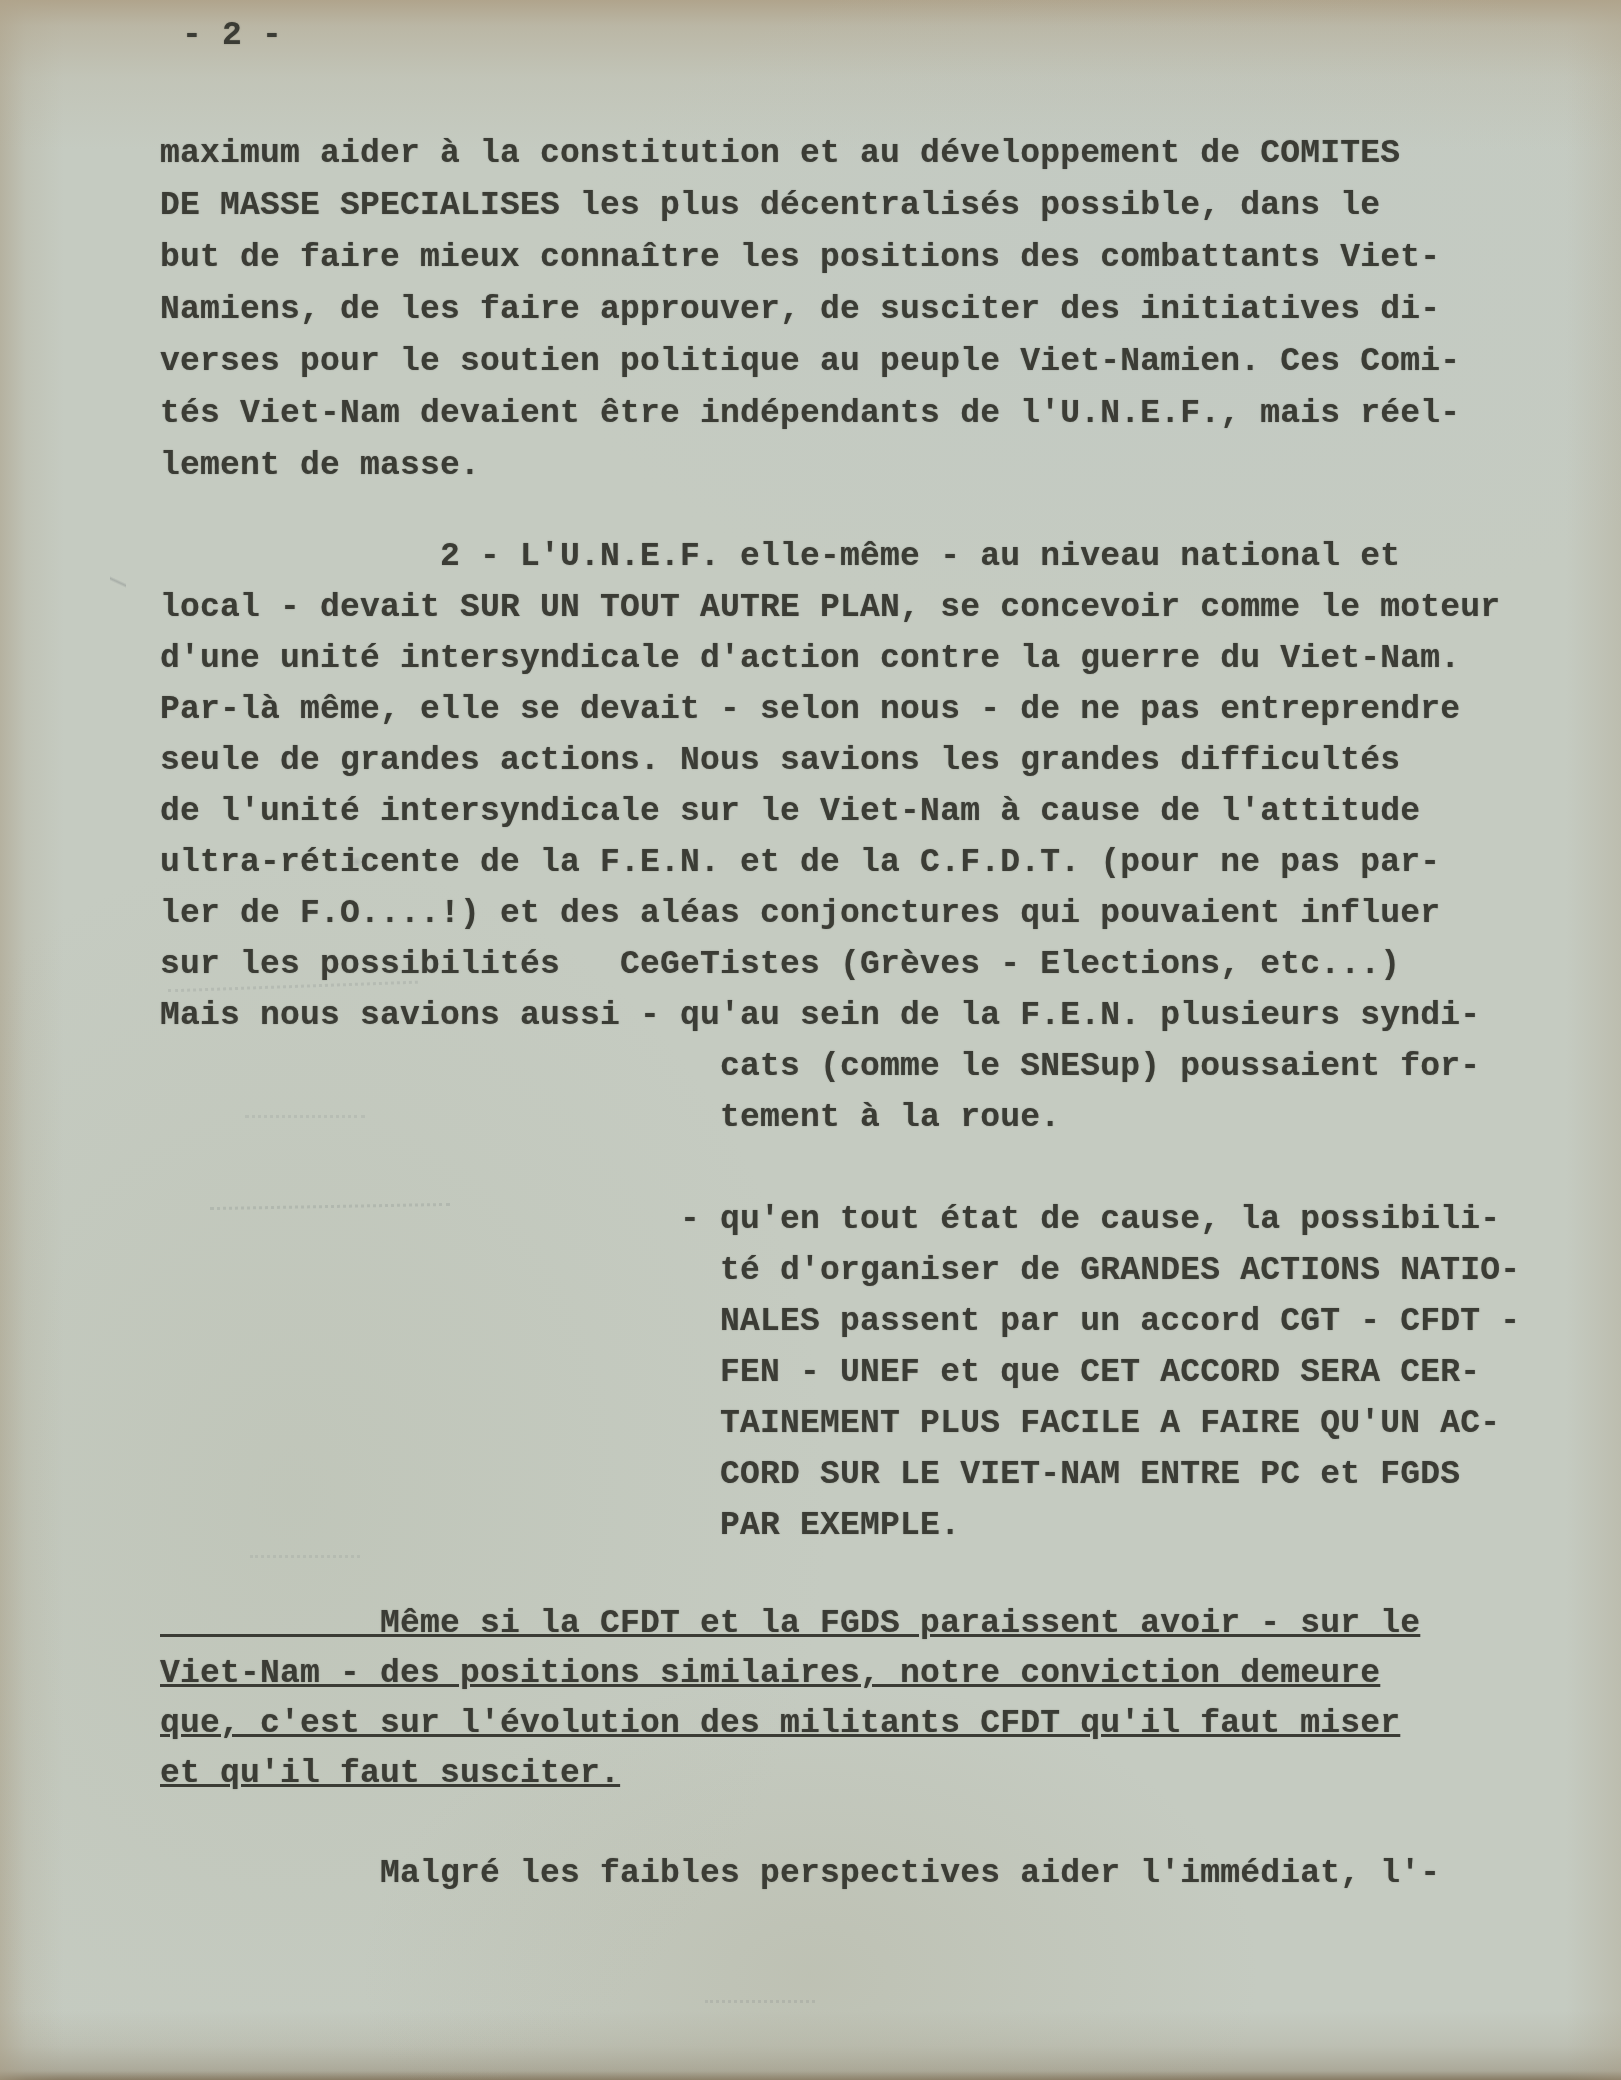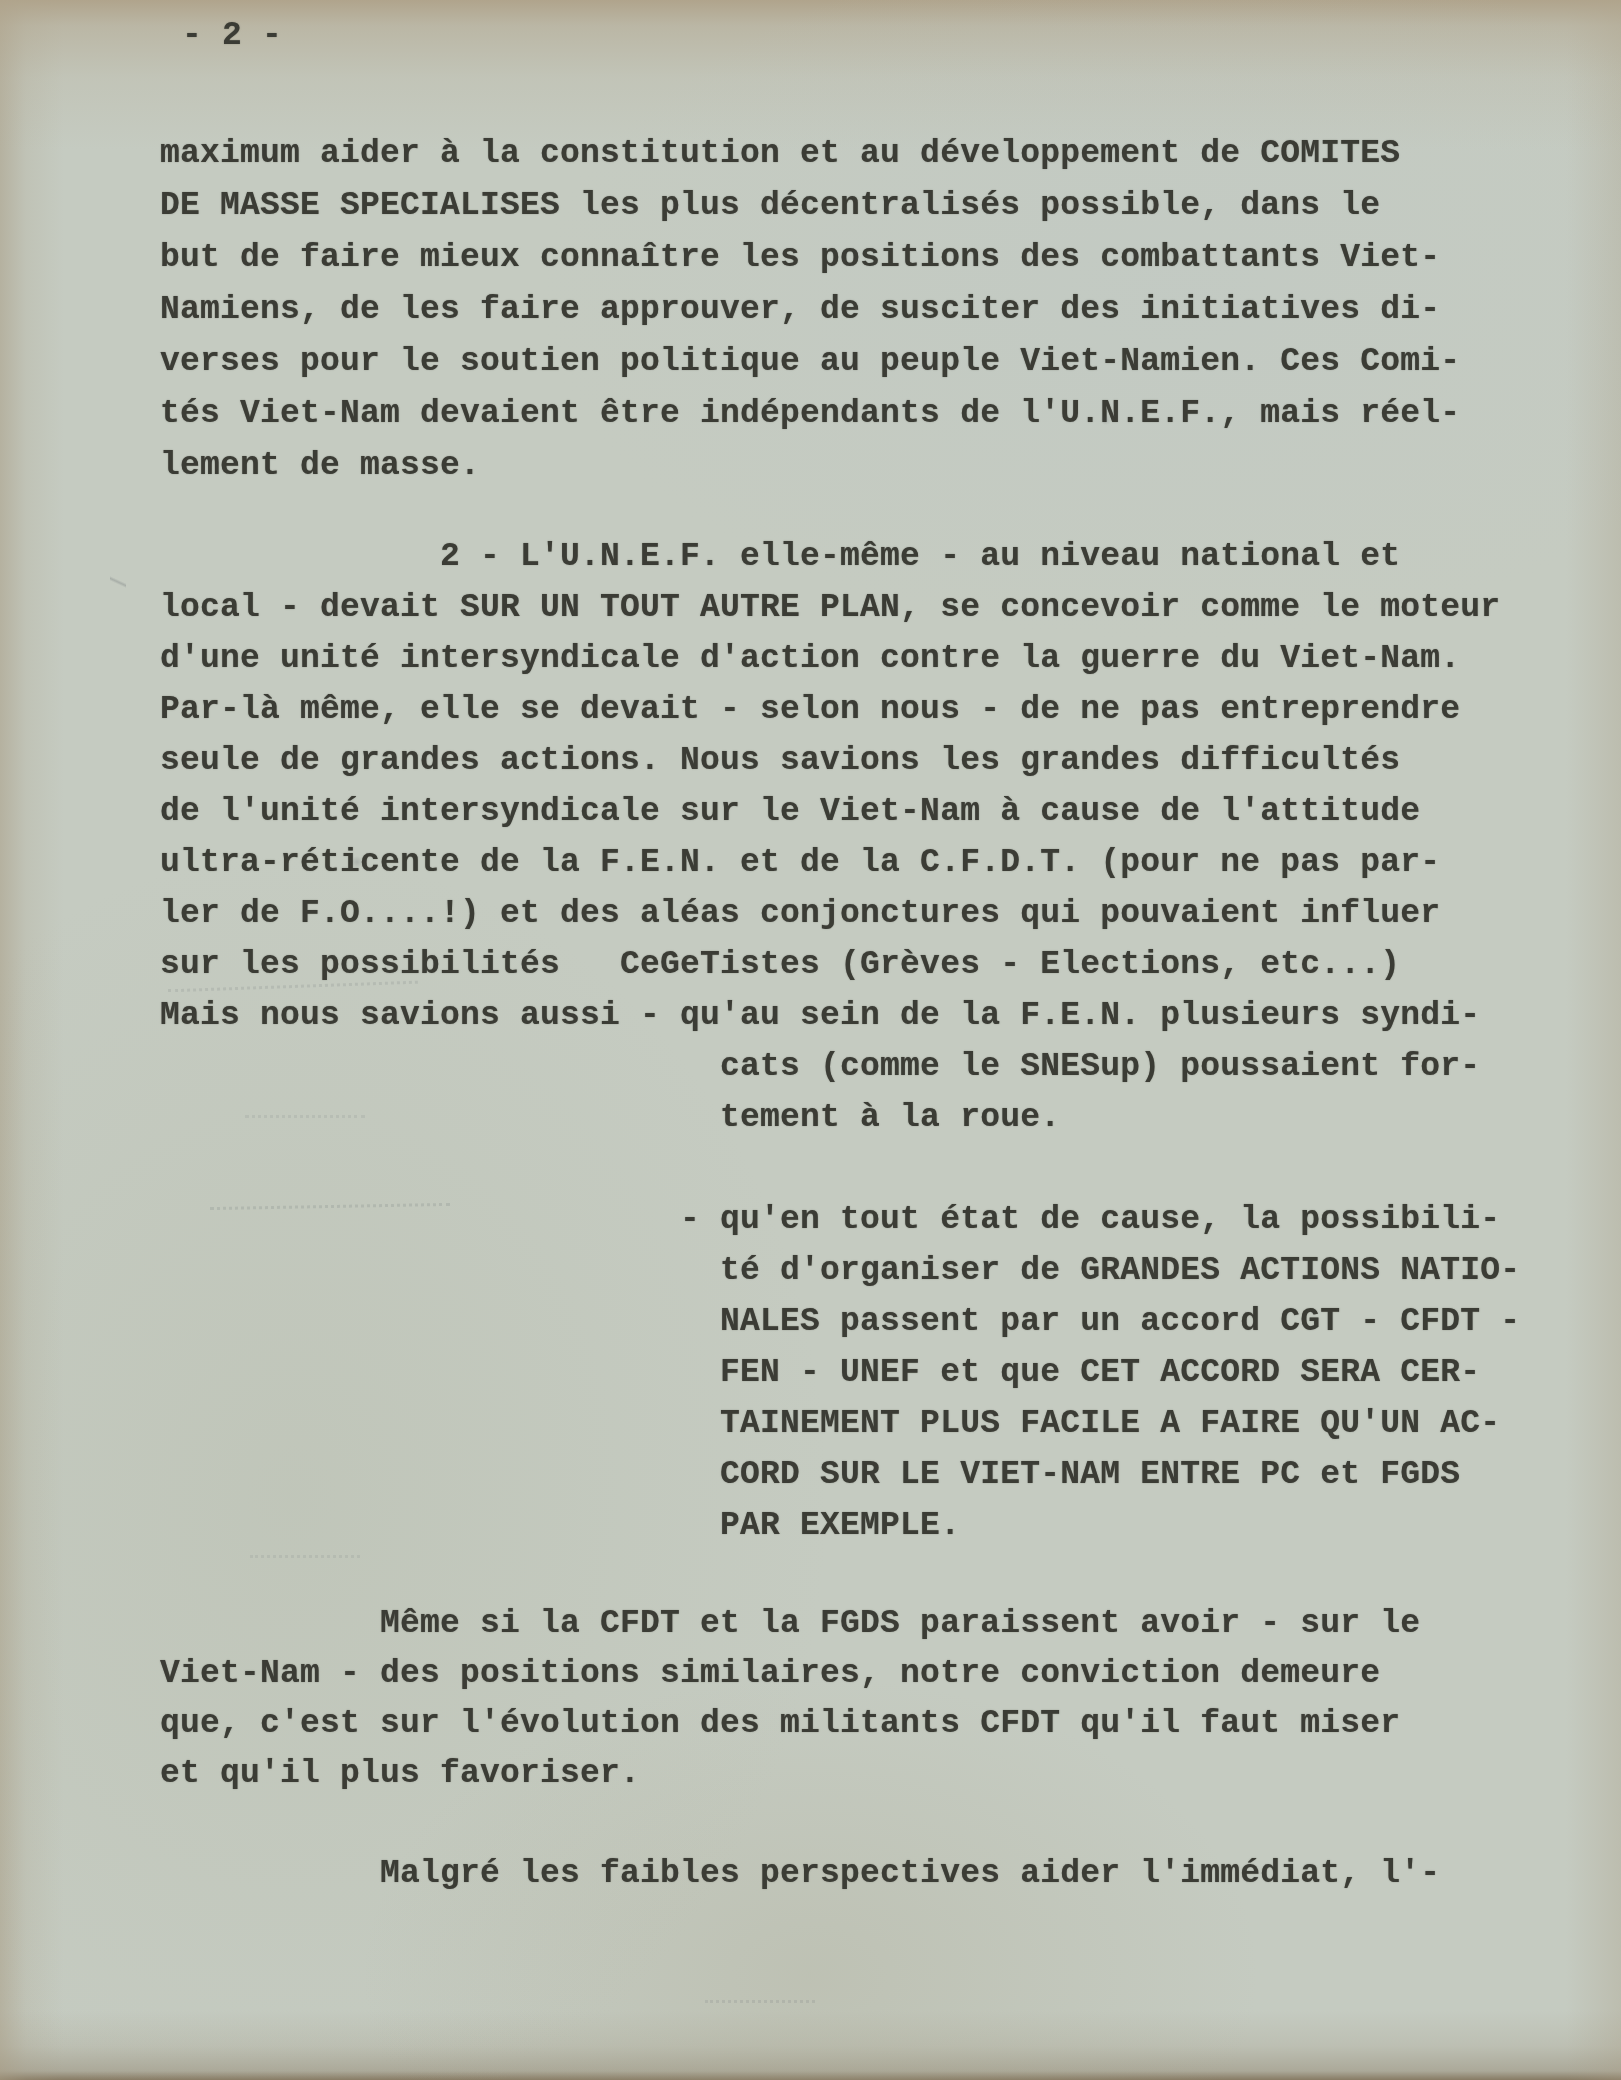--- a/index.html
+++ b/index.html
@@ -29,21 +29,21 @@
     left:160px;
     font-size:33px;
     white-space:pre;
     letter-spacing:0.2px;
   }
   .line{white-space:pre;}
   #page-number{top:16px;left:182px;line-height:40px;}
   #para-1{top:128px;line-height:52px;}
   #para-2{top:531px;line-height:51px;}
   #bullet-2{top:1194px;line-height:51px;}
-  #para-3{top:1599px;line-height:50px;}
+  #para-3{top:1599px;line-height:50px;text-decoration:underline;}
   #para-4{top:1849px;line-height:50px;}
   .smudge{
     position:absolute;
     opacity:0.45;
     pointer-events:none;
   }
   .smudge.dots{
     border-bottom:3px dotted rgba(88,94,100,0.38);
     height:0;
   }
@@ -61,21 +61,21 @@
 <div class="page">
 
   <div id="page-number" class="block ink">- 2 -</div>
 
   <div id="para-1" class="block ink"><div class="line">maximum aider à la constitution et au développement de COMITES</div><div class="line">DE MASSE SPECIALISES les plus décentralisés possible, dans le</div><div class="line">but de faire mieux connaître les positions des combattants Viet-</div><div class="line">Namiens, de les faire approuver, de susciter des initiatives di-</div><div class="line">verses pour le soutien politique au peuple Viet-Namien. Ces Comi-</div><div class="line">tés Viet-Nam devaient être indépendants de l'U.N.E.F., mais réel-</div><div class="line">lement de masse.</div></div>
 
   <div id="para-2" class="block ink"><div class="line">              2 - L'U.N.E.F. elle-même - au niveau national et</div><div class="line">local - devait SUR UN TOUT AUTRE PLAN, se concevoir comme le moteur</div><div class="line">d'une unité intersyndicale d'action contre la guerre du Viet-Nam.</div><div class="line">Par-là même, elle se devait - selon nous - de ne pas entreprendre</div><div class="line">seule de grandes actions. Nous savions les grandes difficultés</div><div class="line">de l'unité intersyndicale sur le Viet-Nam à cause de l'attitude</div><div class="line">ultra-réticente de la F.E.N. et de la C.F.D.T. (pour ne pas par-</div><div class="line">ler de F.O....!) et des aléas conjonctures qui pouvaient influer</div><div class="line">sur les possibilités   CeGeTistes (Grèves - Elections, etc...)</div><div class="line">Mais nous savions aussi - qu'au sein de la F.E.N. plusieurs syndi-</div><div class="line">                            cats (comme le SNESup) poussaient for-</div><div class="line">                            tement à la roue.</div></div>
 
   <div id="bullet-2" class="block ink"><div class="line">                          - qu'en tout état de cause, la possibili-</div><div class="line">                            té d'organiser de GRANDES ACTIONS NATIO-</div><div class="line">                            NALES passent par un accord CGT - CFDT -</div><div class="line">                            FEN - UNEF et que CET ACCORD SERA CER-</div><div class="line">                            TAINEMENT PLUS FACILE A FAIRE QU'UN AC-</div><div class="line">                            CORD SUR LE VIET-NAM ENTRE PC et FGDS</div><div class="line">                            PAR EXEMPLE.</div></div>
 
-  <div id="para-3" class="block ink"><div class="line">           Même si la CFDT et la FGDS paraissent avoir - sur le</div><div class="line">Viet-Nam - des positions similaires, notre conviction demeure</div><div class="line">que, c'est sur l'évolution des militants CFDT qu'il faut miser</div><div class="line">et qu'il plus favoriser.</div></div>
+  <div id="para-3" class="block ink"><div class="line">           Même si la CFDT et la FGDS paraissent avoir - sur le</div><div class="line">Viet-Nam - des positions similaires, notre conviction demeure</div><div class="line">que, c'est sur l'évolution des militants CFDT qu'il faut miser</div><div class="line">et qu'il faut susciter.</div></div>
 
   <div id="para-4" class="block ink"><div class="line">           Malgré les faibles perspectives aider l'immédiat, l'-</div></div>
 
   <div class="smudge dots" style="left:168px;top:985px;width:250px;transform:rotate(-2deg);opacity:0.35;"></div>
   <div class="smudge dots" style="left:210px;top:1205px;width:240px;transform:rotate(-1deg);opacity:0.40;"></div>
   <div class="smudge dots" style="left:245px;top:1115px;width:120px;opacity:0.28;"></div>
   <div class="smudge dots" style="left:250px;top:1555px;width:110px;opacity:0.28;"></div>
   <div class="smudge dots" style="left:705px;top:2000px;width:110px;opacity:0.35;"></div>
   <div class="smudge stroke" style="left:110px;top:565px;width:16px;height:34px;"></div>
   <div class="smudge speck" style="left:352px;top:855px;width:10px;height:14px;"></div>

